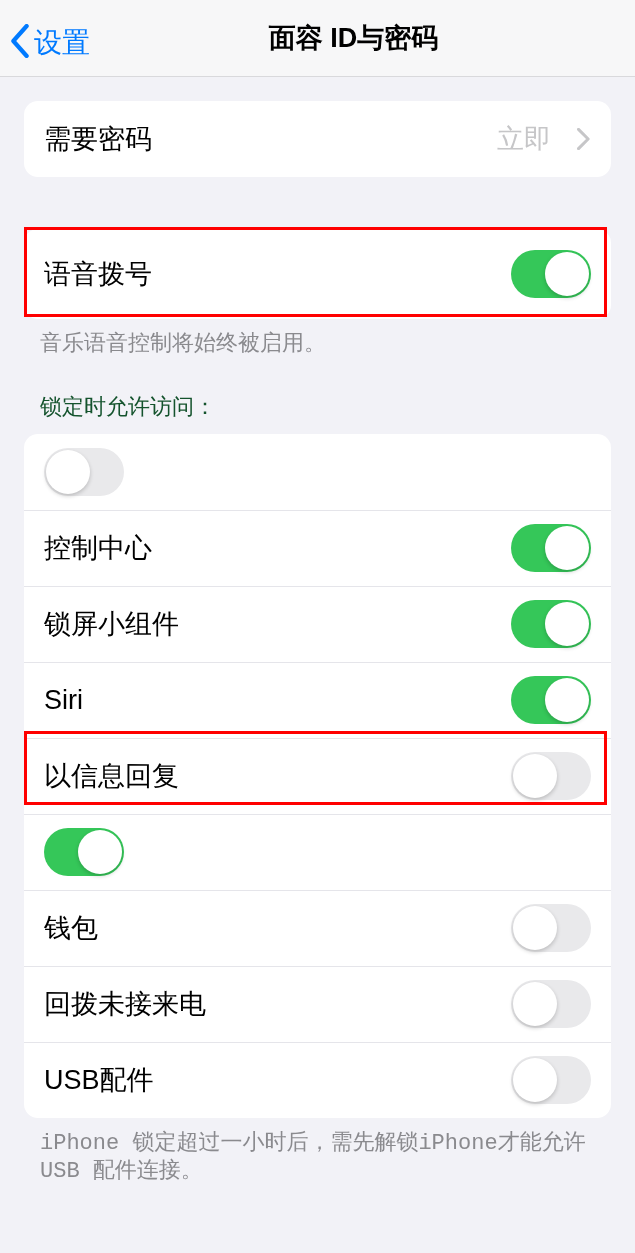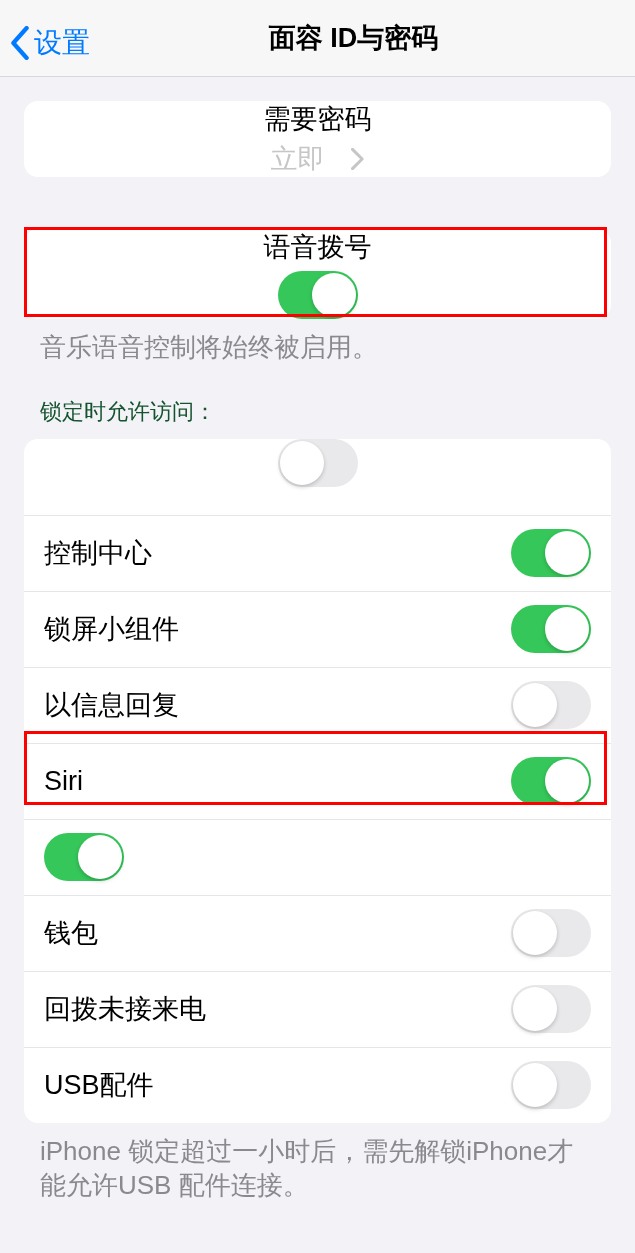--- a/index.html
+++ b/index.html
@@ -18,21 +18,21 @@
       height: 77px;
       background: #f7f7f8;
       border-bottom: 1px solid #d9d9dc;
       display: flex;
       align-items: center;
       position: relative;
       padding: 0 10px;
     }
     .back-button {
       display: flex;
-      align-items: center;
+      align-items: flex-start;
       color: #007aff;
       font-size: 28px;
       cursor: pointer;
       margin-top: 9px;
     }
     .back-chevron {
       width: 20px;
       height: 34px;
       margin-right: 4px;
     }
@@ -59,21 +59,20 @@
       display: flex;
       align-items: center;
       justify-content: space-between;
       padding: 0 20px;
       min-height: 76px;
       border-top: 1px solid #e5e5ea;
       cursor: pointer;
     }
     .row:first-child {
       border-top: none;
-      flex-direction: column;
     }
     .row-label {
       font-size: 27px;
       color: #000;
     }
     .row-value-wrap {
       display: flex;
       align-items: center;
       gap: 26px;
     }
@@ -108,24 +107,25 @@
       top: 2px;
       box-shadow: 0 2px 4px rgba(0,0,0,0.2);
     }
     .toggle.on .toggle-knob {
       right: 2px;
     }
     .toggle.off .toggle-knob {
       left: 2px;
     }
     .footer-text {
-      font-size: 26px;
+      font-size: 22px;
       color: #8a8a8e;
       padding: 12px 40px 0 40px;
       line-height: 1.3;
+      font-family: Liberation Mono, monospace;
     }
     .header-text {
       font-size: 22px;
       color: #14532d;
       padding: 32px 40px 12px 40px;
     }
     .highlight {
       position: absolute;
       border: 3px solid #ff0000;
       pointer-events: none;
@@ -184,28 +184,28 @@
           <div class="toggle-knob"></div>
         </div>
       </div>
       <div class="row">
         <span class="row-label">锁屏小组件</span>
         <div class="toggle on">
           <div class="toggle-knob"></div>
         </div>
       </div>
       <div class="row">
+        <span class="row-label">Siri</span>
+        <div class="toggle on">
+          <div class="toggle-knob"></div>
+        </div>
+      </div>
+      <div class="row">
         <span class="row-label">以信息回复</span>
         <div class="toggle off">
-          <div class="toggle-knob"></div>
-        </div>
-      </div>
-      <div class="row">
-        <span class="row-label">Siri</span>
-        <div class="toggle on">
           <div class="toggle-knob"></div>
         </div>
       </div>
       <div class="row">
         <div class="toggle on">
           <div class="toggle-knob"></div>
         </div>
       </div>
       <div class="row">
         <span class="row-label">钱包</span>

